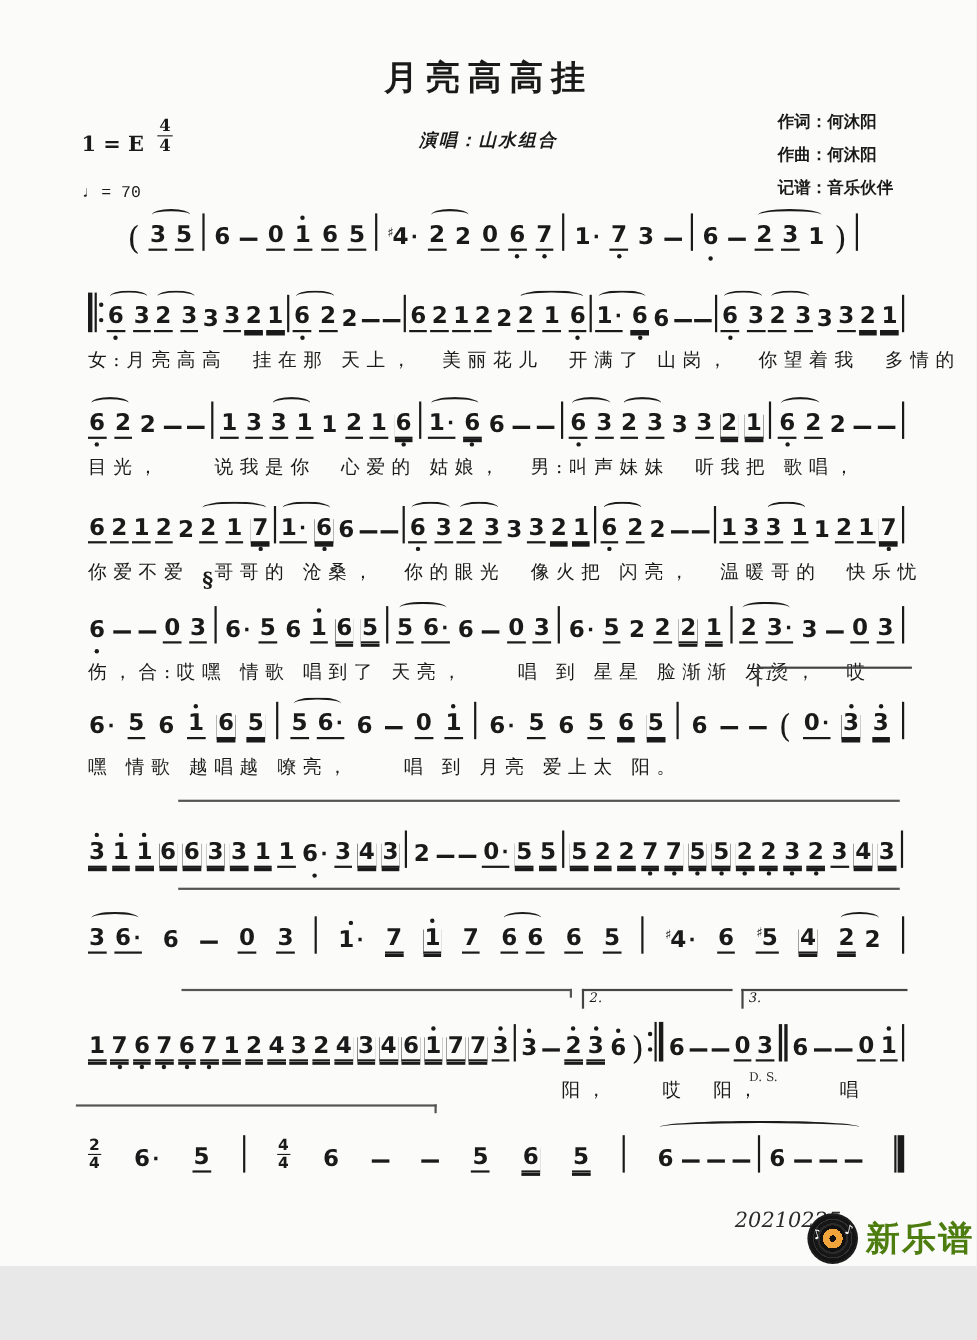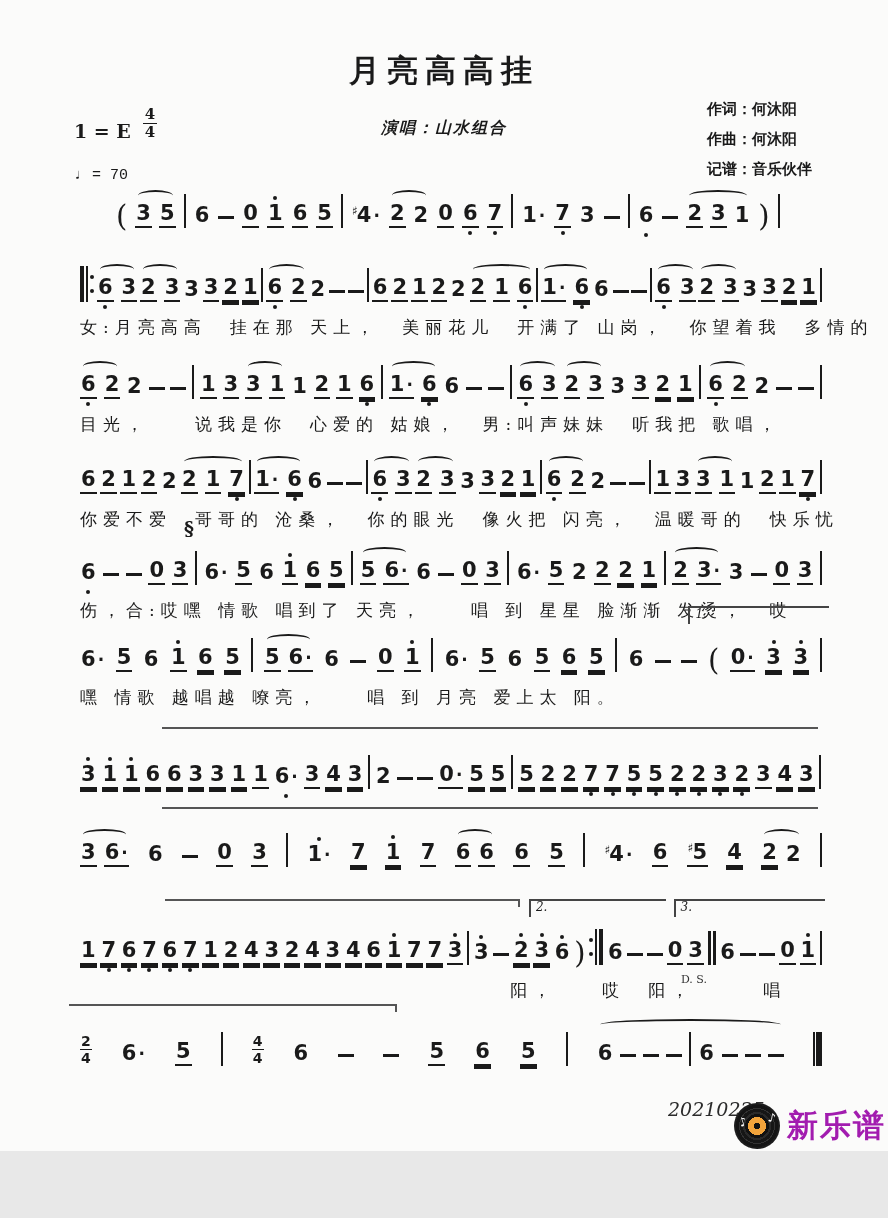--- a/index.html
+++ b/index.html
@@ -5,21 +5,21 @@
   html,body{margin:0;padding:0;background:#e8e8e8;}
   .sheet{position:relative;width:888px;height:1151px;margin:0 auto;background:#fbfbfa;color:#1a1a1a;
          font-family:"DejaVu Sans","Liberation Sans",sans-serif;overflow:hidden;}
 
   
   .title{padding-top:50px;text-align:center;font-size:31px;font-weight:bold;letter-spacing:7px;}
   .subheader{position:relative;height:92px;}
   .performer{position:absolute;left:0;right:0;top:26px;text-align:center;font-size:16px;font-weight:bold;
              letter-spacing:2px;font-family:"DejaVu Serif","Liberation Serif",serif;font-style:italic;}
   .credits{position:absolute;right:76px;top:4px;font-size:15px;line-height:2.0;font-weight:bold;
-           font-family:Liberation Mono, monospace;}
+           font-family:Liberation Sans, sans-serif;}
   .keyblock{position:absolute;left:74px;top:14px;}
   .key-row{display:flex;align-items:flex-end;gap:12px;font-size:19px;font-weight:bold;
            font-family:"DejaVu Serif","Liberation Serif",serif;}
   .meter{display:inline-flex;flex-direction:column;align-items:center;font-size:15px;line-height:1.15;}
   .meter .t{border-bottom:1.5px solid #1a1a1a;padding:0 2px;}
   .tempo{margin-top:25px;font-size:15px;font-family:Liberation Mono, monospace;}
 
   
   .score{position:absolute;left:80px;right:66px;top:188px;}
   .system{position:relative;}
@@ -83,21 +83,21 @@
   .meta{position:absolute;left:668px;top:1092px;font-style:italic;font-size:19px;line-height:1.85;
         color:#2b2b2b;font-family:"DejaVu Serif","Liberation Serif",serif;}
   .logo{position:absolute;right:2px;bottom:2px;display:flex;align-items:center;gap:7px;}
   .disc{position:relative;width:46px;height:46px;border-radius:50%;flex:0 0 auto;
         background:radial-gradient(circle at 50% 50%,
           #111 0 3px,#f2a43c 3px 9px,#111 9px 12px,#2a2a2a 12px 14px,#161616 14px 17px,
           #323232 17px 18px,#141414 18px 21px,#1c1c1c 21px 23px,#000 23px);}
   .disc i{position:absolute;color:#fff;font-style:normal;font-size:12px;line-height:1;}
   .disc .n1{left:5px;top:13px;transform:rotate(-18deg);}
   .disc .n2{right:4px;top:9px;transform:rotate(12deg);}
-  .logo-text{font-size:31px;font-weight:900;color:#a21caf;letter-spacing:2px;}
+  .logo-text{font-size:31px;font-weight:900;color:#4d7c0f;letter-spacing:2px;}
 </style>
 </head>
 <body>
 
 <div class="sheet">
 
   <div class="title">月亮高高挂</div>
 
   <div class="subheader">
     <div class="keyblock">

